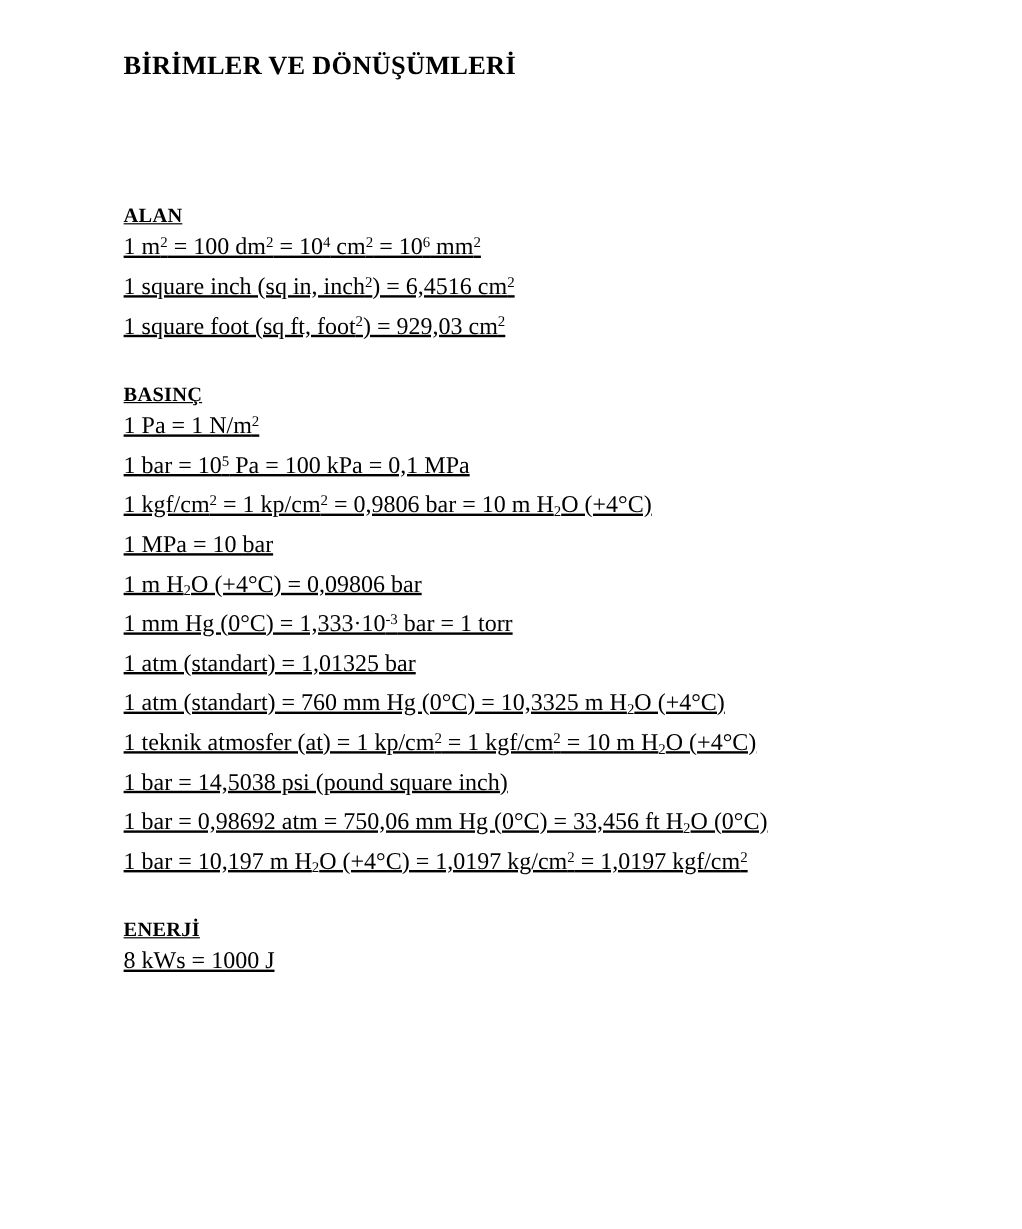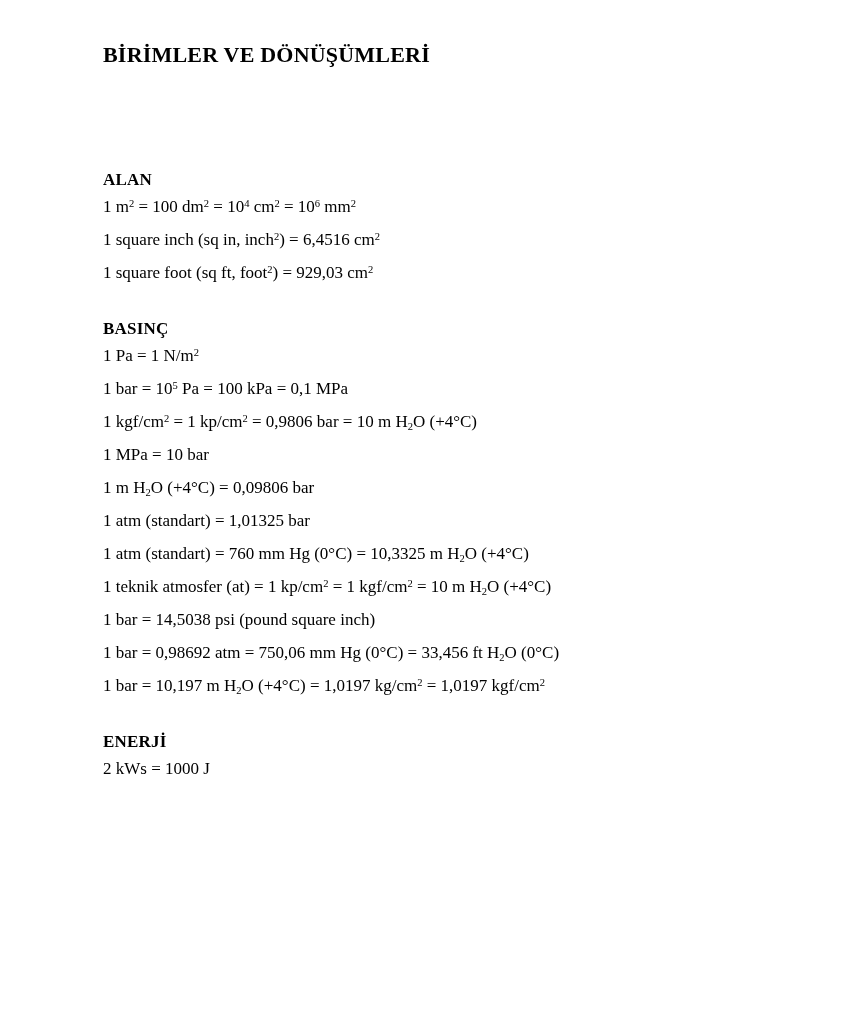--- a/index.html
+++ b/index.html
@@ -24,34 +24,35 @@
     font-size: 22px;
     font-weight: bold;
     letter-spacing: 0.2px;
     white-space: nowrap;
   }
   .sections {
     position: absolute;
     left: 103px;
     top: 160px;
     right: 42px;
+    text-decoration: underline;
   }
   .section-heading {
     margin: 30px 0 0 0;
     font-size: 17px;
     font-weight: bold;
     line-height: 20px;
     letter-spacing: 0.2px;
   }
   .section:first-child .section-heading {
     margin-top: 10px;
   }
   .line {
     margin: 0;
-    font-size: 17px;
+    font-size: 20px;
     line-height: 33px;
     white-space: nowrap;
   }
   .line sup {
     font-size: 0.62em;
     vertical-align: baseline;
     position: relative;
     top: -0.5em;
     line-height: 0;
   }
@@ -75,25 +76,26 @@
         <p class="line">1 square inch (sq in, inch<sup>2</sup>) = 6,4516 cm<sup>2</sup></p>
         <p class="line">1 square foot (sq ft, foot<sup>2</sup>) = 929,03 cm<sup>2</sup></p>
       </section>
       <section class="section">
         <h2 class="section-heading">BASINÇ</h2>
         <p class="line">1 Pa = 1 N/m<sup>2</sup></p>
         <p class="line">1 bar = 10<sup>5</sup> Pa = 100 kPa = 0,1 MPa</p>
         <p class="line">1 kgf/cm<sup>2</sup> = 1 kp/cm<sup>2</sup> = 0,9806 bar = 10 m H<sub>2</sub>O (+4°C)</p>
         <p class="line">1 MPa = 10 bar</p>
         <p class="line">1 m H<sub>2</sub>O (+4°C) = 0,09806 bar</p>
+        <p class="line">1 mm Hg (0°C) = 1,333·10<sup>-3</sup> bar = 1 torr</p>
         <p class="line">1 atm (standart) = 1,01325 bar</p>
         <p class="line">1 atm (standart) = 760 mm Hg (0°C) = 10,3325 m H<sub>2</sub>O (+4°C)</p>
         <p class="line">1 teknik atmosfer (at) = 1 kp/cm<sup>2</sup> = 1 kgf/cm<sup>2</sup> = 10 m H<sub>2</sub>O (+4°C)</p>
         <p class="line">1 bar = 14,5038 psi (pound square inch)</p>
         <p class="line">1 bar = 0,98692 atm = 750,06 mm Hg (0°C) = 33,456 ft H<sub>2</sub>O (0°C)</p>
         <p class="line">1 bar = 10,197 m H<sub>2</sub>O (+4°C) = 1,0197 kg/cm<sup>2</sup> = 1,0197 kgf/cm<sup>2</sup></p>
       </section>
       <section class="section">
         <h2 class="section-heading">ENERJİ</h2>
-        <p class="line">2 kWs = 1000 J</p>
+        <p class="line">8 kWs = 1000 J</p>
       </section>
     </div>
 </div>
 
 </body></html>

